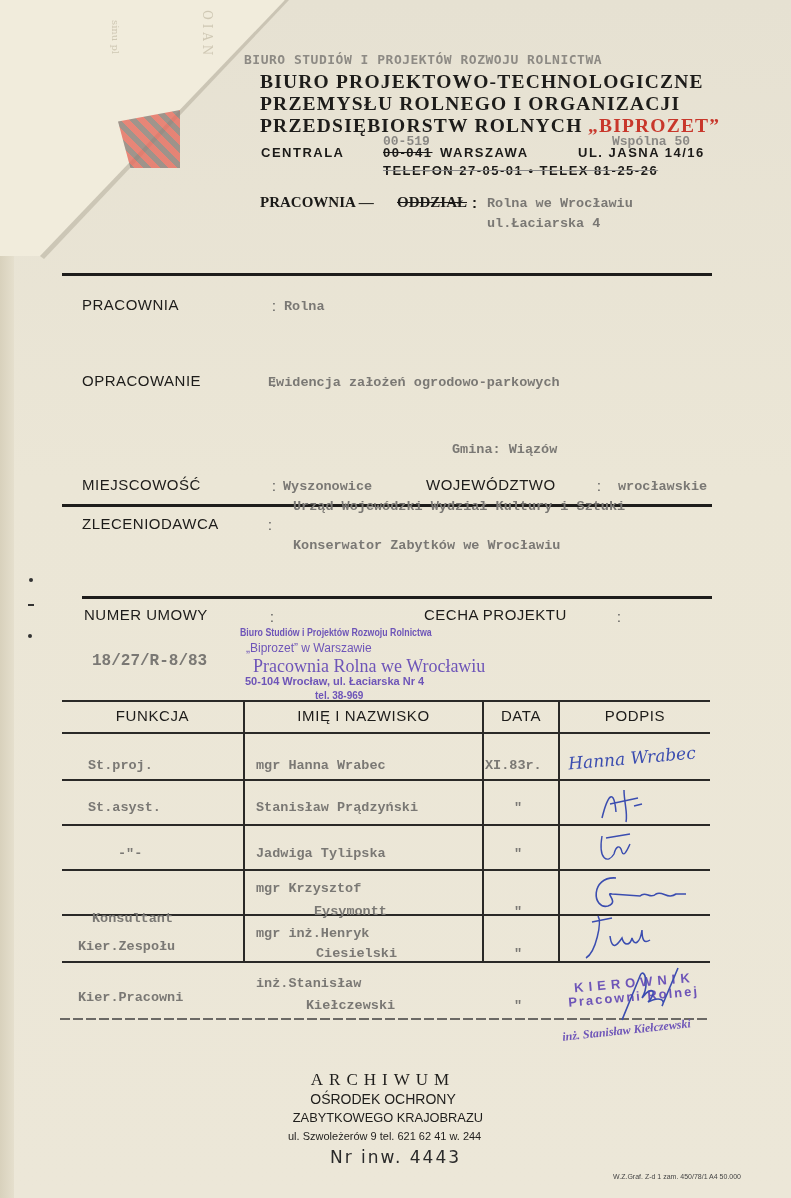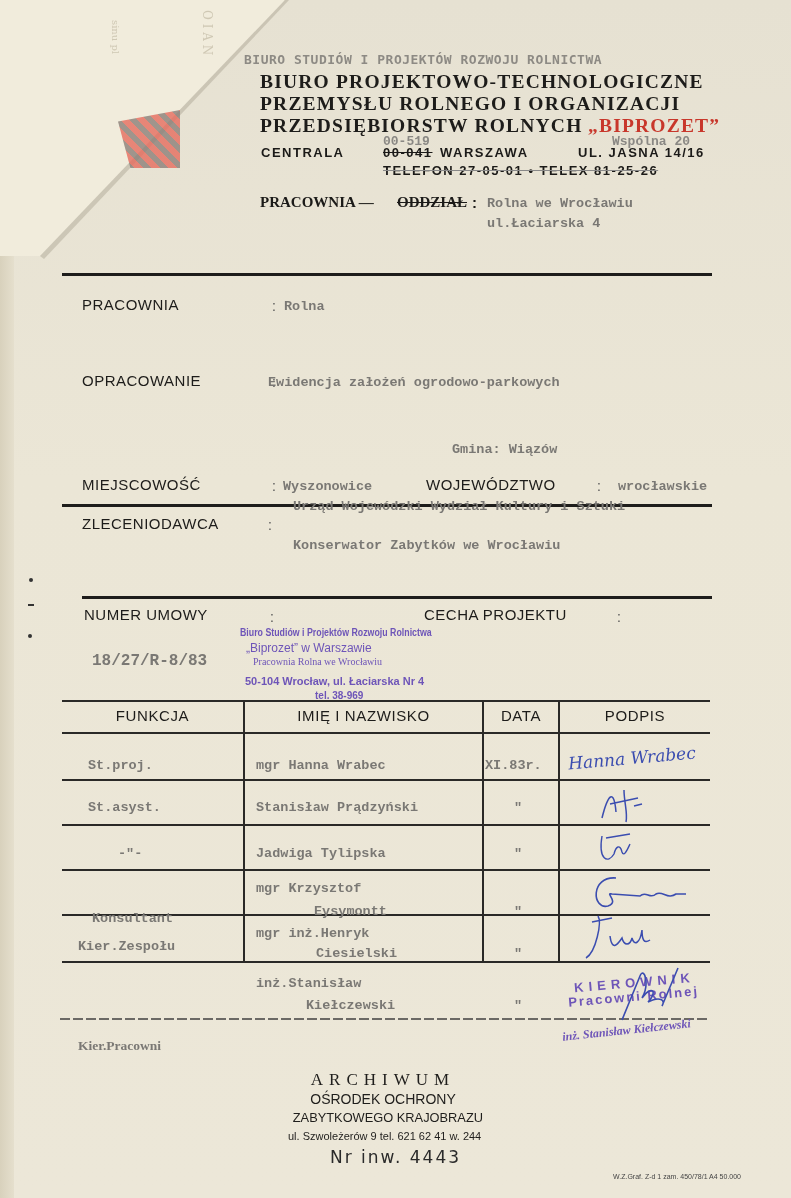--- a/index.html
+++ b/index.html
@@ -43,21 +43,21 @@
 <div class="abs old-head" style="left:244px;top:52px;">BIURO STUDIÓW I PROJEKTÓW ROZWOJU ROLNICTWA</div>
 <div class="abs serif-head" style="left:260px;top:71px;">BIURO PROJEKTOWO-TECHNOLOGICZNE</div>
 <div class="abs serif-head" style="left:260px;top:93px;">PRZEMYSŁU ROLNEGO I ORGANIZACJI</div>
 <div class="abs serif-head" style="left:260px;top:115px;">PRZEDSIĘBIORSTW ROLNYCH</div>
 <div class="abs serif-head red" style="left:588px;top:115px;">„BIPROZET”</div>
 
 <div class="abs sans-b" style="left:261px;top:145px;">CENTRALA</div>
 <div class="abs typed" style="left:383px;top:134px;font-size:13px;color:#8a8884;">00-519</div>
 <div class="abs sans-b" style="left:383px;top:145px;text-decoration:line-through;">00-041</div>
 <div class="abs sans-b" style="left:440px;top:145px;">WARSZAWA</div>
-<div class="abs typed" style="left:612px;top:134px;font-size:13px;color:#8a8884;">Wspólna 20</div>
+<div class="abs typed" style="left:612px;top:134px;font-size:13px;color:#8a8884;">Wspólna 50</div>
 <div class="abs sans-b" style="left:578px;top:145px;">UL. JASNA 14/16</div>
 <div class="abs sans-b" style="left:383px;top:163px;text-decoration:line-through;text-decoration-color:#888;">TELEFON 27-05-01 • TELEX 81-25-26</div>
 
 <div class="abs" style="left:260px;top:194px;font-family:'Liberation Serif',serif;font-weight:bold;font-size:15px;">PRACOWNIA —</div>
 <div class="abs" style="left:397px;top:194px;font-family:'Liberation Serif',serif;font-weight:bold;font-size:15px;text-decoration:line-through;">ODDZIAŁ</div>
 <div class="abs" style="left:472px;top:194px;font-weight:bold;font-size:15px;">:</div>
 <div class="abs typed" style="left:487px;top:196px;">Rolna we Wrocławiu</div>
 <div class="abs typed" style="left:487px;top:216px;">ul.Łaciarska 4</div>
 
 <div class="rule" style="left:62px;top:273px;width:650px;"></div>
@@ -89,21 +89,21 @@
 <div class="rule" style="left:82px;top:596px;width:630px;"></div>
 
 <div class="abs label" style="left:84px;top:606px;">NUMER UMOWY</div>
 <div class="abs colon" style="left:270px;top:609px;">:</div>
 <div class="abs label" style="left:424px;top:606px;">CECHA PROJEKTU</div>
 <div class="abs colon" style="left:617px;top:609px;">:</div>
 <div class="abs typed" style="left:92px;top:652px;font-size:16px;">18/27/R-8/83</div>
 
 <div class="abs stamp-violet" style="left:240px;top:626px;font-family:'Liberation Sans Narrow','Liberation Sans',sans-serif;font-size:11px;font-weight:bold;transform:scaleX(.8);transform-origin:left;">Biuro Studiów i Projektów Rozwoju Rolnictwa</div>
 <div class="abs stamp-violet" style="left:246px;top:641px;font-size:12px;">„Biprozet” w Warszawie</div>
-<div class="abs stamp-violet" style="left:253px;top:656px;font-family:'Liberation Serif',serif;font-size:10px;text-align:center;">Pracownia Rolna we Wrocławiu</div>
+<div class="abs stamp-violet" style="left:253px;top:656px;font-family:'Liberation Serif',serif;font-size:18px;text-align:center;">Pracownia Rolna we Wrocławiu</div>
 <div class="abs stamp-violet" style="left:245px;top:675px;font-size:11px;font-weight:bold;">50-104 Wrocław, ul. Łaciarska Nr 4</div>
 <div class="abs stamp-violet" style="left:315px;top:690px;font-size:10px;font-weight:bold;">tel. 38-969</div>
 
 <div>
   <div class="thin" style="left:62px;top:700px;width:648px;"></div>
   <div class="thin" style="left:62px;top:732px;width:648px;"></div>
   <div class="thin" style="left:62px;top:779px;width:648px;"></div>
   <div class="thin" style="left:62px;top:824px;width:648px;"></div>
   <div class="thin" style="left:62px;top:869px;width:648px;"></div>
   <div class="thin" style="left:62px;top:914px;width:648px;"></div>
@@ -145,21 +145,21 @@
     </svg>
 
   <div class="abs typed" style="left:78px;top:939px;">Kier.Zespołu</div>
   <div class="abs typed" style="left:256px;top:926px;">mgr inż.Henryk</div>
   <div class="abs typed" style="left:316px;top:946px;">Ciesielski</div>
   <div class="abs typed" style="left:514px;top:946px;">"</div>
   <svg class="abs" style="left:582px;top:912px;" width="90" height="50">
       <path d="M16 4 C20 10,14 40,4 46 M10 10 L30 6 M28 24 C30 40,36 32,40 26 C42 34,48 34,50 26 C52 34,58 32,60 18 C60 28,62 32,68 28" stroke="#3b4db0" stroke-width="1.5" fill="none"></path>
     </svg>
 
-  <div class="abs typed" style="left:78px;top:1038px;font-family:Liberation Serif, serif;">Kier.Pracowni</div>
+  <div class="abs typed" style="left:78px;top:990px;">Kier.Pracowni</div>
   <div class="abs typed" style="left:256px;top:976px;">inż.Stanisław</div>
   <div class="abs typed" style="left:306px;top:998px;">Kiełczewski</div>
   <div class="abs typed" style="left:514px;top:998px;">"</div>
 </div>
 <div class="dashline"></div>
 
 <div class="abs stamp-violet" style="left:574px;top:975px;font-size:13px;font-weight:bold;letter-spacing:5px;transform:rotate(-5deg);">KIEROWNIK</div>
 <div class="abs stamp-violet" style="left:568px;top:989px;font-size:13px;font-weight:bold;letter-spacing:2px;transform:rotate(-5deg);">Pracowni Rolnej</div>
 <div class="abs stamp-violet" style="left:562px;top:1023px;font-family:'Liberation Serif',serif;font-style:italic;font-weight:bold;font-size:12px;transform:rotate(-6deg);">inż. Stanisław Kiełczewski</div>
 <svg class="abs" style="left:618px;top:962px;" width="70" height="62">

